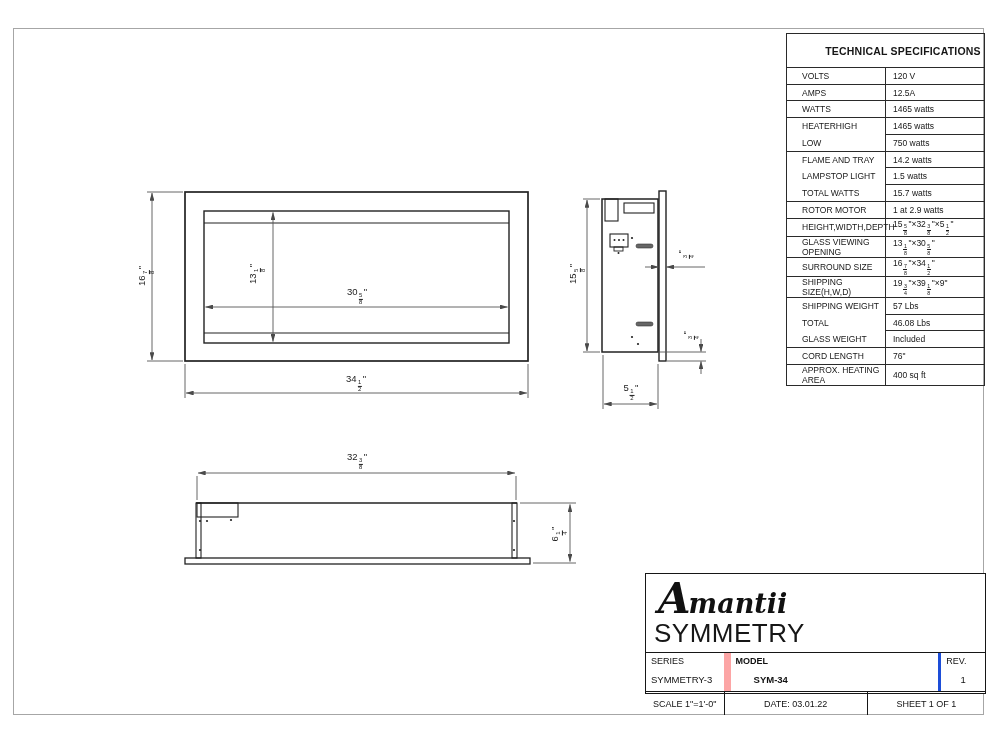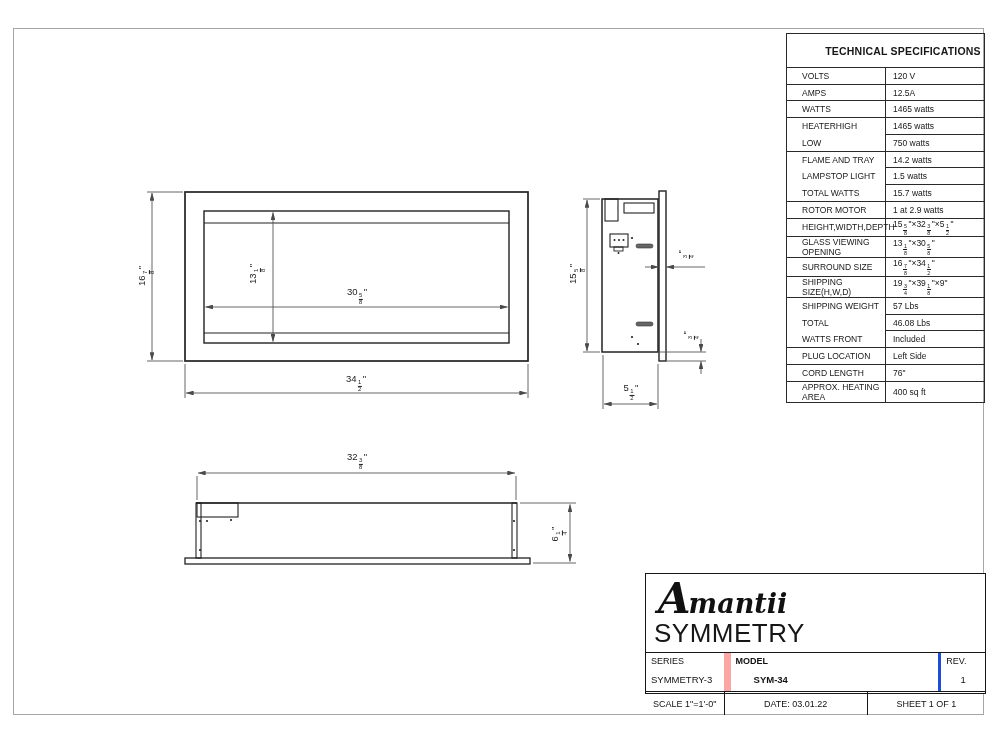--- a/index.html
+++ b/index.html
@@ -368,35 +368,26 @@
               <span class="lr">TOTAL</span>
             </div>
           </td>
           <td class="val">46.08 Lbs</td>
         </tr>
 
         <tr class="part">
           <td class="lab">
             <div class="lw">
               <span class="ll"></span>
-              <span class="lr">WATTS FRONT</span>
+              <span class="lr">GLASS WEIGHT</span>
             </div>
           </td>
           <td class="val">Included</td>
         </tr>
 
-        <tr class="full">
-          <td class="lab">
-            <div class="lw">
-              <span class="ll">PLUG LOCATION</span>
-              <span class="lr"></span>
-            </div>
-          </td>
-          <td class="val">Left Side</td>
-        </tr>
 
         <tr class="full">
           <td class="lab">
             <div class="lw">
               <span class="ll">CORD LENGTH</span>
               <span class="lr"></span>
             </div>
           </td>
           <td class="val">76"</td>
         </tr>

